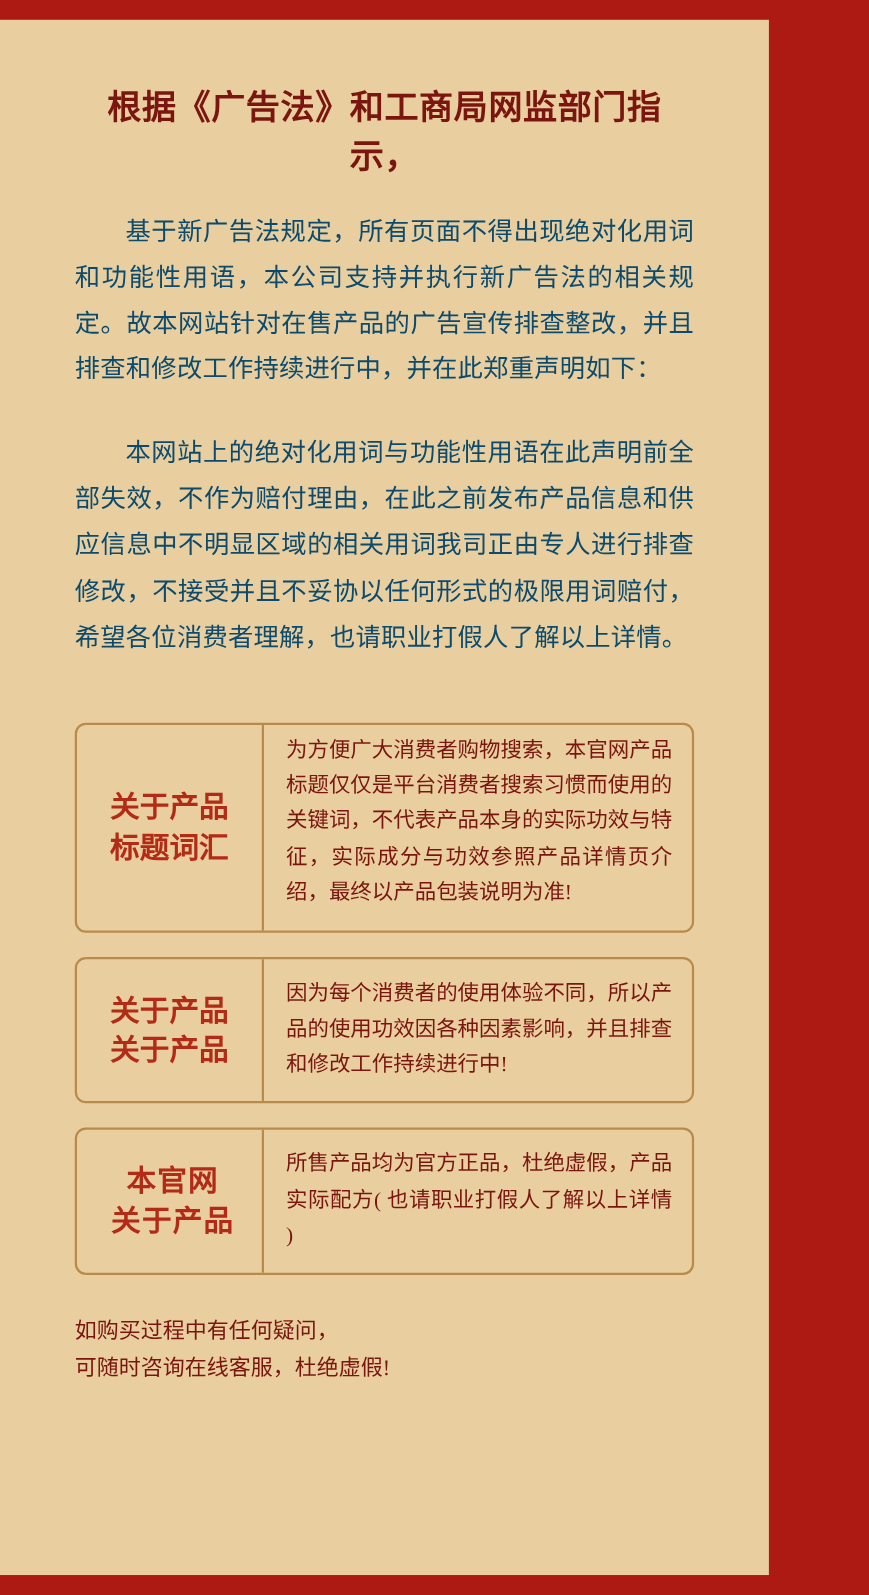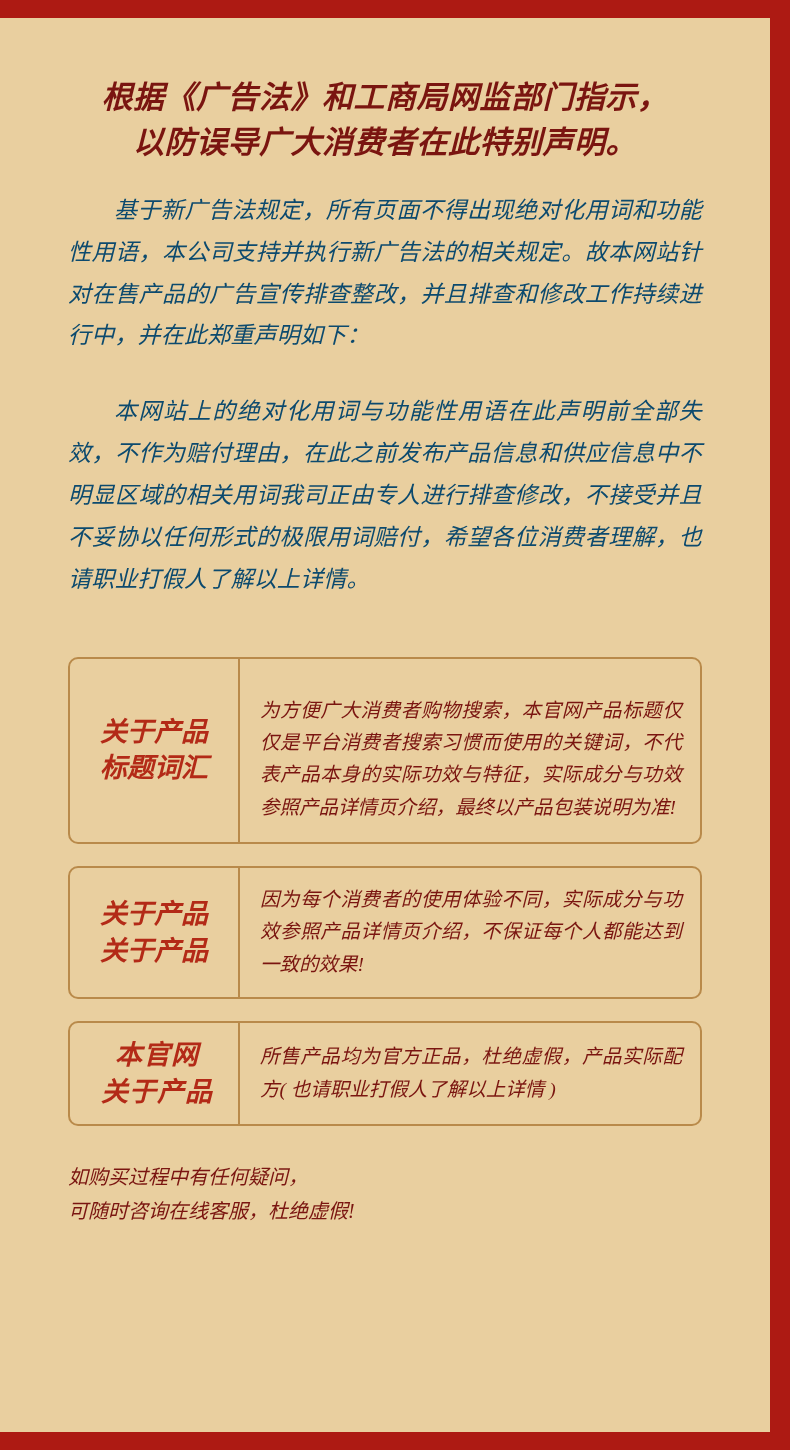--- a/index.html
+++ b/index.html
@@ -31,26 +31,25 @@
   .bottom-bar {
     position: absolute;
     bottom: 0; left: 0;
     width: 790px;
     height: 18px;
     background: #ad1a13;
   }
   .panel {
     position: absolute;
     top: 18px; left: 0;
-    width: 770px;
+    width: 699px;
     height: 1414px;
     background: #e9cf9f;
     box-sizing: border-box;
     padding: 58px 68px 0 68px;
-    font-style: italic;
   }
   .headline {
     color: #7a1510;
     font-weight: bold;
     font-size: 31px;
     line-height: 1.45;
     text-align: center;
     letter-spacing: 0.5px;
     margin: 0 0 24px 0;
   }
@@ -103,21 +102,21 @@
     color: #7a1510;
     font-size: 19.5px;
     line-height: 1.66;
     text-align: justify;
     text-justify: inter-ideograph;
     box-sizing: border-box;
     display: flex;
     align-items: center;
   }
   .card1 .card-label { font-size: 27px; }
-  .card1 .card-body { padding-top: 36px; padding-bottom: 18px; }
+  .card1 .card-body { padding-top: 8px; padding-bottom: 18px; }
   .card3 .card-label { letter-spacing: 1px; padding-left: 12px; }
   .footer-note {
     margin-top: 34px;
     text-align: left;
     color: #7a1510;
     font-size: 20px;
     line-height: 1.7;
   }
   .footer-note span { display: block; }
 </style>
@@ -125,42 +124,41 @@
 <body>
 
 <div class="page">
 
   <div class="top-bar"></div>
 
   <div class="panel">
 
     <h1 class="headline">
       <span class="l1">根据《广告法》和工商局网监部门指示，</span>
-      <span class="l2">以防误导广大消费者在此特别声明。</span>
     </h1>
 
     <p class="para first">基于新广告法规定，所有页面不得出现绝对化用词和功能性用语，本公司支持并执行新广告法的相关规定。故本网站针对在售产品的广告宣传排查整改，并且排查和修改工作持续进行中，并在此郑重声明如下：</p>
     <p class="para second">本网站上的绝对化用词与功能性用语在此声明前全部失效，不作为赔付理由，在此之前发布产品信息和供应信息中不明显区域的相关用词我司正由专人进行排查修改，不接受并且不妥协以任何形式的极限用词赔付，希望各位消费者理解，也请职业打假人了解以上详情。</p>
 
     <div class="cards">
 
       <div class="card card1">
         <div class="card-label">
           <span>关于产品</span>
           <span>标题词汇</span>
         </div>
         <div class="card-body">为方便广大消费者购物搜索，本官网产品标题仅仅是平台消费者搜索习惯而使用的关键词，不代表产品本身的实际功效与特征，实际成分与功效参照产品详情页介绍，最终以产品包装说明为准!</div>
       </div>
 
       <div class="card card2">
         <div class="card-label">
           <span>关于产品</span>
           <span>关于产品</span>
         </div>
-        <div class="card-body">因为每个消费者的使用体验不同，实际成分与功效参照产品详情页介绍，不保证每个人都能达到一致的效果!</div>
+        <div class="card-body">因为每个消费者的使用体验不同，所以产品的使用功效因各种因素影响，并且排查和修改工作持续进行中!</div>
       </div>
 
       <div class="card card3">
         <div class="card-label">
           <span>本官网</span>
           <span>关于产品</span>
         </div>
         <div class="card-body">所售产品均为官方正品，杜绝虚假，产品实际配方( 也请职业打假人了解以上详情 )</div>
       </div>
 

